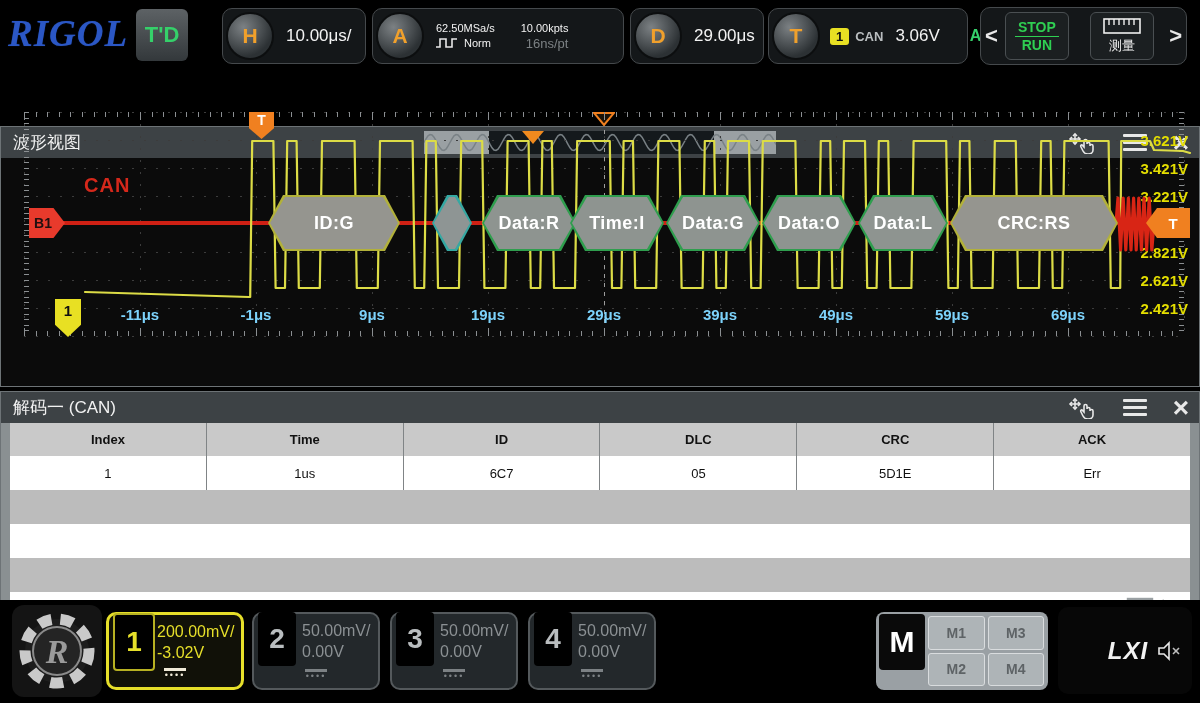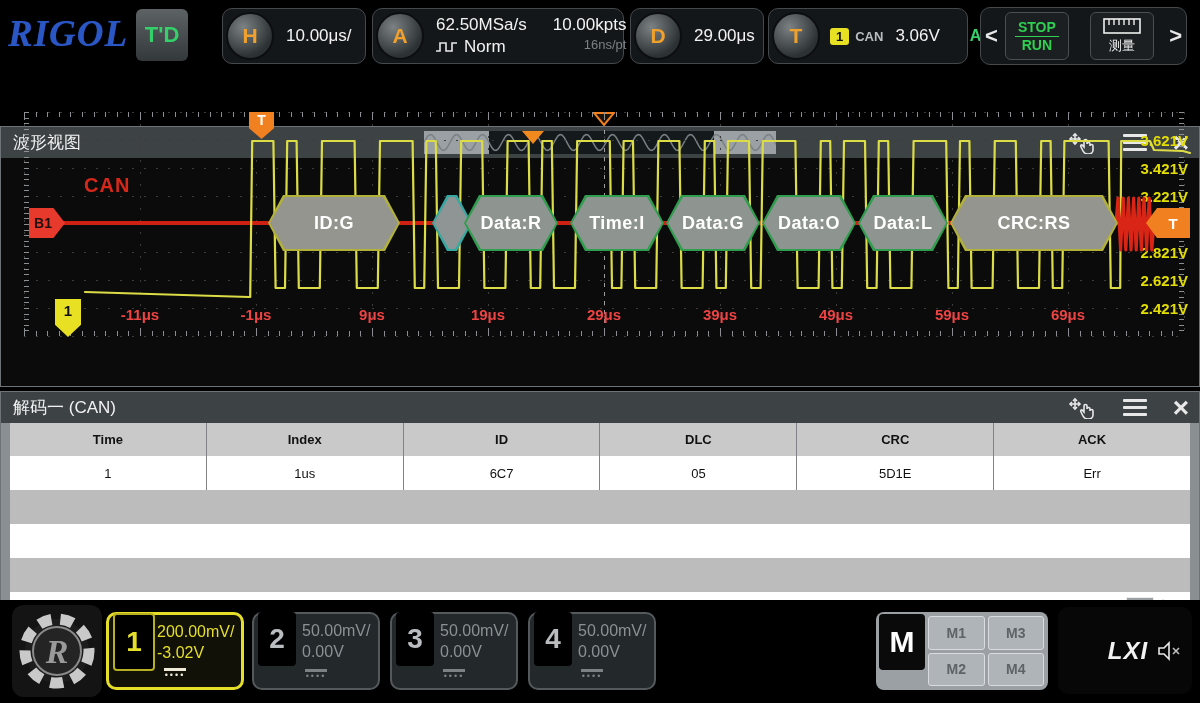--- a/index.html
+++ b/index.html
@@ -16,21 +16,21 @@
           background:linear-gradient(#5d6265,#33383b);display:flex;align-items:center;justify-content:center;
           font-size:22px;font-weight:bold;color:#35d06a;}
   .pill{top:8px;height:54px;background:#141719;border:1px solid #45494c;border-radius:10px;
         display:flex;align-items:center;}
   .circ{width:44px;height:44px;border-radius:50%;flex:0 0 44px;margin-left:3px;
         background:radial-gradient(circle at 35% 30%,#7c8184,#2c3134 70%);
         border:2px solid #0c0e0f;display:flex;align-items:center;justify-content:center;
         font-size:21px;font-weight:bold;color:#f0a02c;}
   .pill .val{color:#f2f2f2;font-size:17px;margin:0 12px;white-space:nowrap;}
   #a-grid{display:grid;grid-template-columns:auto auto;grid-column-gap:26px;grid-row-gap:2px;margin:0 12px;}
-  #a-grid .w{color:#f2f2f2;font-size:17px;}
+  #a-grid .w{color:#f2f2f2;font-size:11px;}
   #a-grid .g{color:#7c8184;font-size:13px;text-align:right;}
   .normcell{display:flex;align-items:center;gap:6px;}
   .badge1{background:#e8e023;color:#111;font-weight:bold;font-size:13px;border-radius:3px;
           padding:1px 6px;margin-left:10px;}
   .buslbl{color:#b9bdbf;font-size:13px;font-weight:bold;margin-left:6px;letter-spacing:0px;}
   .sweep{color:#35d06a;font-size:16px;font-weight:bold;margin:0 10px 0 18px;}
   #right-cluster{left:980px;top:7px;width:205px;height:56px;background:#141719;
                  border:1px solid #45494c;border-radius:10px;display:flex;align-items:center;}
   .chev{color:#e8e8e8;font-size:22px;font-weight:bold;padding:0 4px;line-height:1;}
   .tb-btn{width:66px;height:46px;border:1px solid #4a4f52;border-radius:6px;background:#1b1f21;
@@ -56,21 +56,21 @@
 
   
   #wavewin{left:0px;top:78px;width:1198px;height:259px;}
   #plotbg{position:absolute;left:1px;top:31px;width:1196px;height:227px;background:#0b0b0b;overflow:hidden;}
 
   #wavelayer{left:0;top:78px;width:1198px;height:259px;pointer-events:none;}
   .gridh{position:absolute;height:1px;background:repeating-linear-gradient(90deg,#3c3c3c 0 2px,transparent 2px 12px);}
   .gridv{position:absolute;width:1px;background:repeating-linear-gradient(180deg,#3c3c3c 0 2px,transparent 2px 12px);}
   .cline{position:absolute;width:1px;background:repeating-linear-gradient(180deg,#9d9d9d 0 4px,transparent 4px 9px);}
   .tick{position:absolute;background:#8b8f92;}
-  .tlab{position:absolute;color:#ef4444;font-size:15px;font-weight:bold;transform:translateX(-50%);}
+  .tlab{position:absolute;color:#7dd3fc;font-size:15px;font-weight:bold;transform:translateX(-50%);}
   .vlab{position:absolute;color:#e4de00;font-size:15px;font-weight:bold;right:10px;transform:translateY(-50%);}
 
   .hexo{position:absolute;height:56px;}
   .hexo .oshape,.hexo .ishape{position:absolute;
      clip-path:polygon(15px 0,calc(100% - 15px) 0,100% 50%,calc(100% - 15px) 100%,15px 100%,0 50%);}
   .hexo .oshape{left:0;top:0;right:0;bottom:0;}
   .hexo .ishape{left:2px;top:2px;right:2px;bottom:2px;background:rgba(148,148,148,.95);}
   .hexo.olive .oshape{background:#b2b13a;}
   .hexo.green .oshape{background:#2f9e4e;}
   .hexo.teal  .oshape{background:#35a8a2;}
@@ -563,21 +563,21 @@
     <div class="hexo olive" style="left:268px;top:117px;width:132px">
        <div class="oshape"></div>
       <div class="ishape"></div>
       <div class="hlabel">ID:G</div>
     </div>
     <div class="hexo teal" style="left:432px;top:117px;width:40px">
        <div class="oshape"></div>
       <div class="ishape"></div>
       <div class="hlabel"></div>
     </div>
-    <div class="hexo green" style="left:464px;top:117px;width:94px">
+    <div class="hexo green" style="left:482px;top:117px;width:94px">
        <div class="oshape"></div>
       <div class="ishape"></div>
       <div class="hlabel">Data:R</div>
     </div>
     <div class="hexo green" style="left:570px;top:117px;width:94px">
        <div class="oshape"></div>
       <div class="ishape"></div>
       <div class="hlabel">Time:I</div>
     </div>
     <div class="hexo green" style="left:666px;top:117px;width:94px">
@@ -625,22 +625,22 @@
       <div class="hamb">
           <div></div>
           <div></div>
           <div></div>
         </div>
       <span class="xicon">×</span>
     </div>
   </div>
   <div id="dectable">
     <div class="trow thead">
+      <div class="cell">Index</div>
       <div class="cell">Time</div>
-      <div class="cell">Index</div>
       <div class="cell">ID</div>
       <div class="cell">DLC</div>
       <div class="cell">CRC</div>
       <div class="cell">ACK</div>
     </div>
     <div class="trow tdata">
       <div class="cell">1</div>
       <div class="cell">1us</div>
       <div class="cell">6C7</div>
       <div class="cell">05</div>

